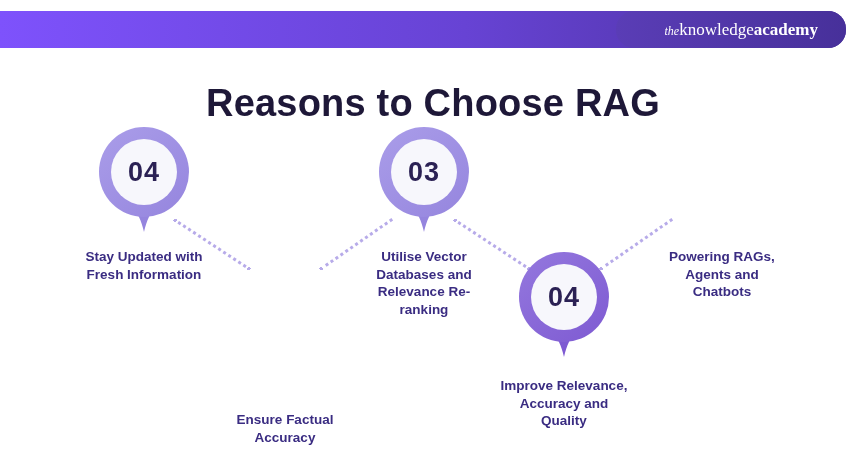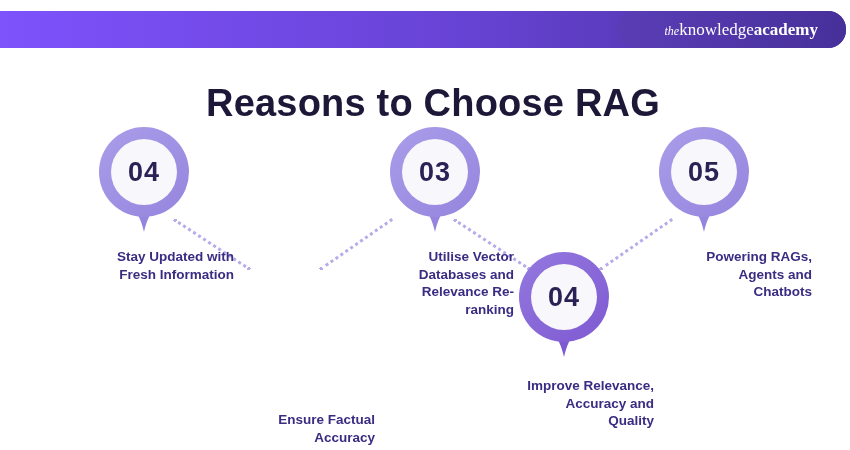--- a/index.html
+++ b/index.html
@@ -54,21 +54,21 @@
 
   
   .connector {
     position:absolute; height:0;
     border-top:3px dotted var(--dot-color);
     transform-origin: 0 50%;
   }
 
   
   .step-label {
-    position:absolute; width:180px; text-align:right;
+    position:absolute; width:180px; text-align:center;
     font-size:13.5px; font-weight:bold; line-height:1.3;
     color: var(--label-color); white-space:pre-line;
   }
 </style>
 </head>
 <body>
 
 <div class="canvas">
 
   <div class="topbar">
@@ -90,21 +90,21 @@
       <path fill="currentColor" d="M1,0 C7,12 10,16 13,29 C16,16 19,12 25,0 Z"></path>
     </svg>
     <div class="ring light">
       <div class="inner">
         <span class="num">04</span>
       </div>
     </div>
   </div>
 
 
-  <div class="marker" style="left:390px; top:127px;text-align:right;">
+  <div class="marker" style="left:379px; top:127px;text-align:right;">
     <svg class="tail light" viewBox="0 0 26 30">
       <path fill="currentColor" d="M1,0 C7,12 10,16 13,29 C16,16 19,12 25,0 Z"></path>
     </svg>
     <div class="ring light">
       <div class="inner">
         <span class="num">03</span>
       </div>
     </div>
   </div>
 
@@ -112,30 +112,20 @@
     <svg class="tail dark" viewBox="0 0 26 30">
       <path fill="currentColor" d="M1,0 C7,12 10,16 13,29 C16,16 19,12 25,0 Z"></path>
     </svg>
     <div class="ring dark">
       <div class="inner">
         <span class="num">04</span>
       </div>
     </div>
   </div>
 
-  <div class="marker" style="left:659px; top:127px;">
-    <svg class="tail light" viewBox="0 0 26 30">
-      <path fill="currentColor" d="M1,0 C7,12 10,16 13,29 C16,16 19,12 25,0 Z"></path>
-    </svg>
-    <div class="ring light">
-      <div class="inner">
-        <span class="num">05</span>
-      </div>
-    </div>
-  </div>
 
   <div class="step-label" style="left:54px; top:248px;">Stay Updated with
 Fresh Information</div>
   <div class="step-label" style="left:195px; top:383px;margin-top:28px;">Ensure Factual
 Accuracy</div>
   <div class="step-label" style="left:474px; top:377px;">Improve Relevance,
 Accuracy and
 Quality</div>
   <div class="step-label" style="left:334px; top:248px;">Utilise Vector
 Databases and

